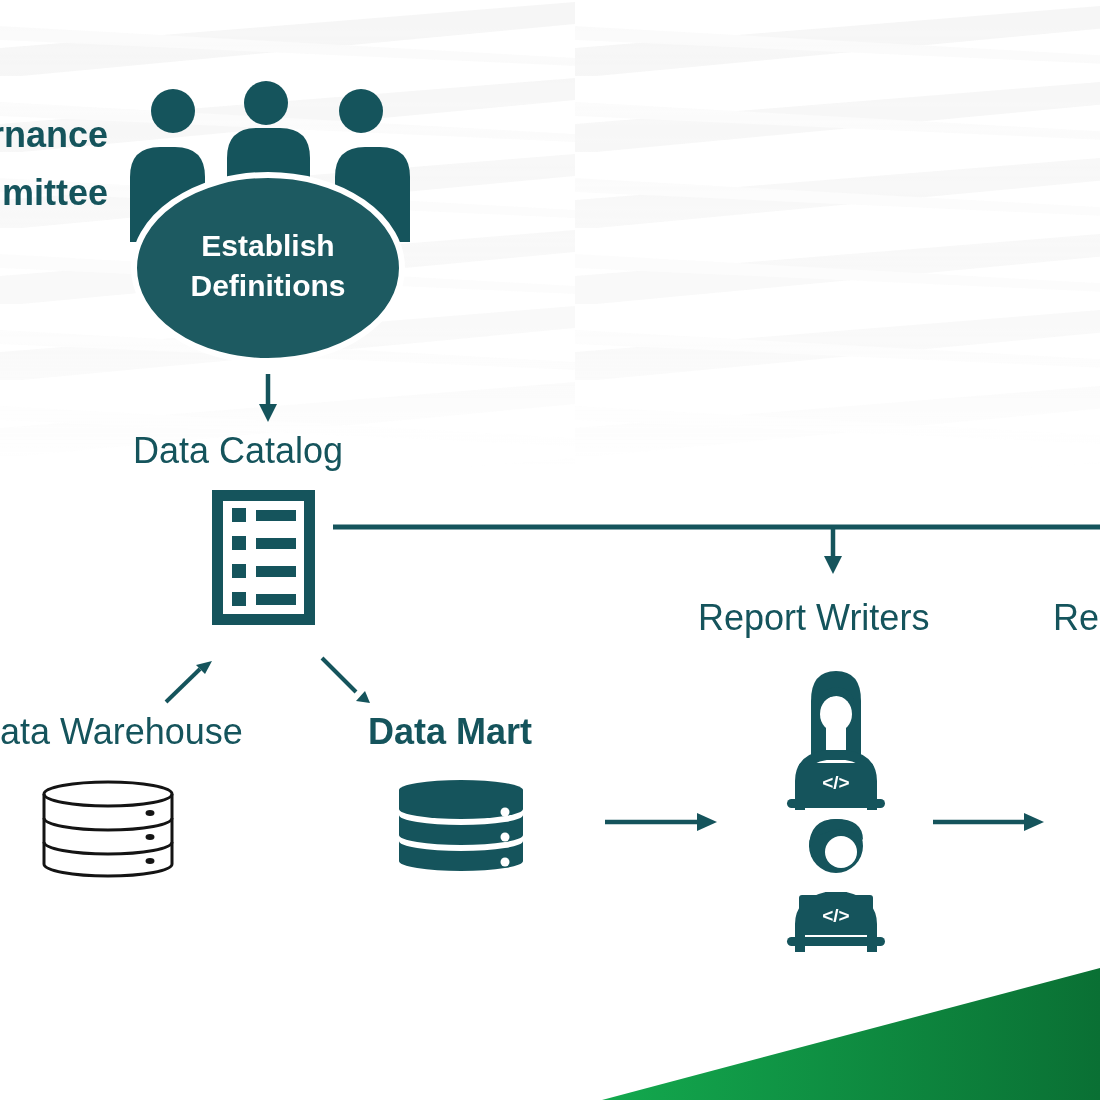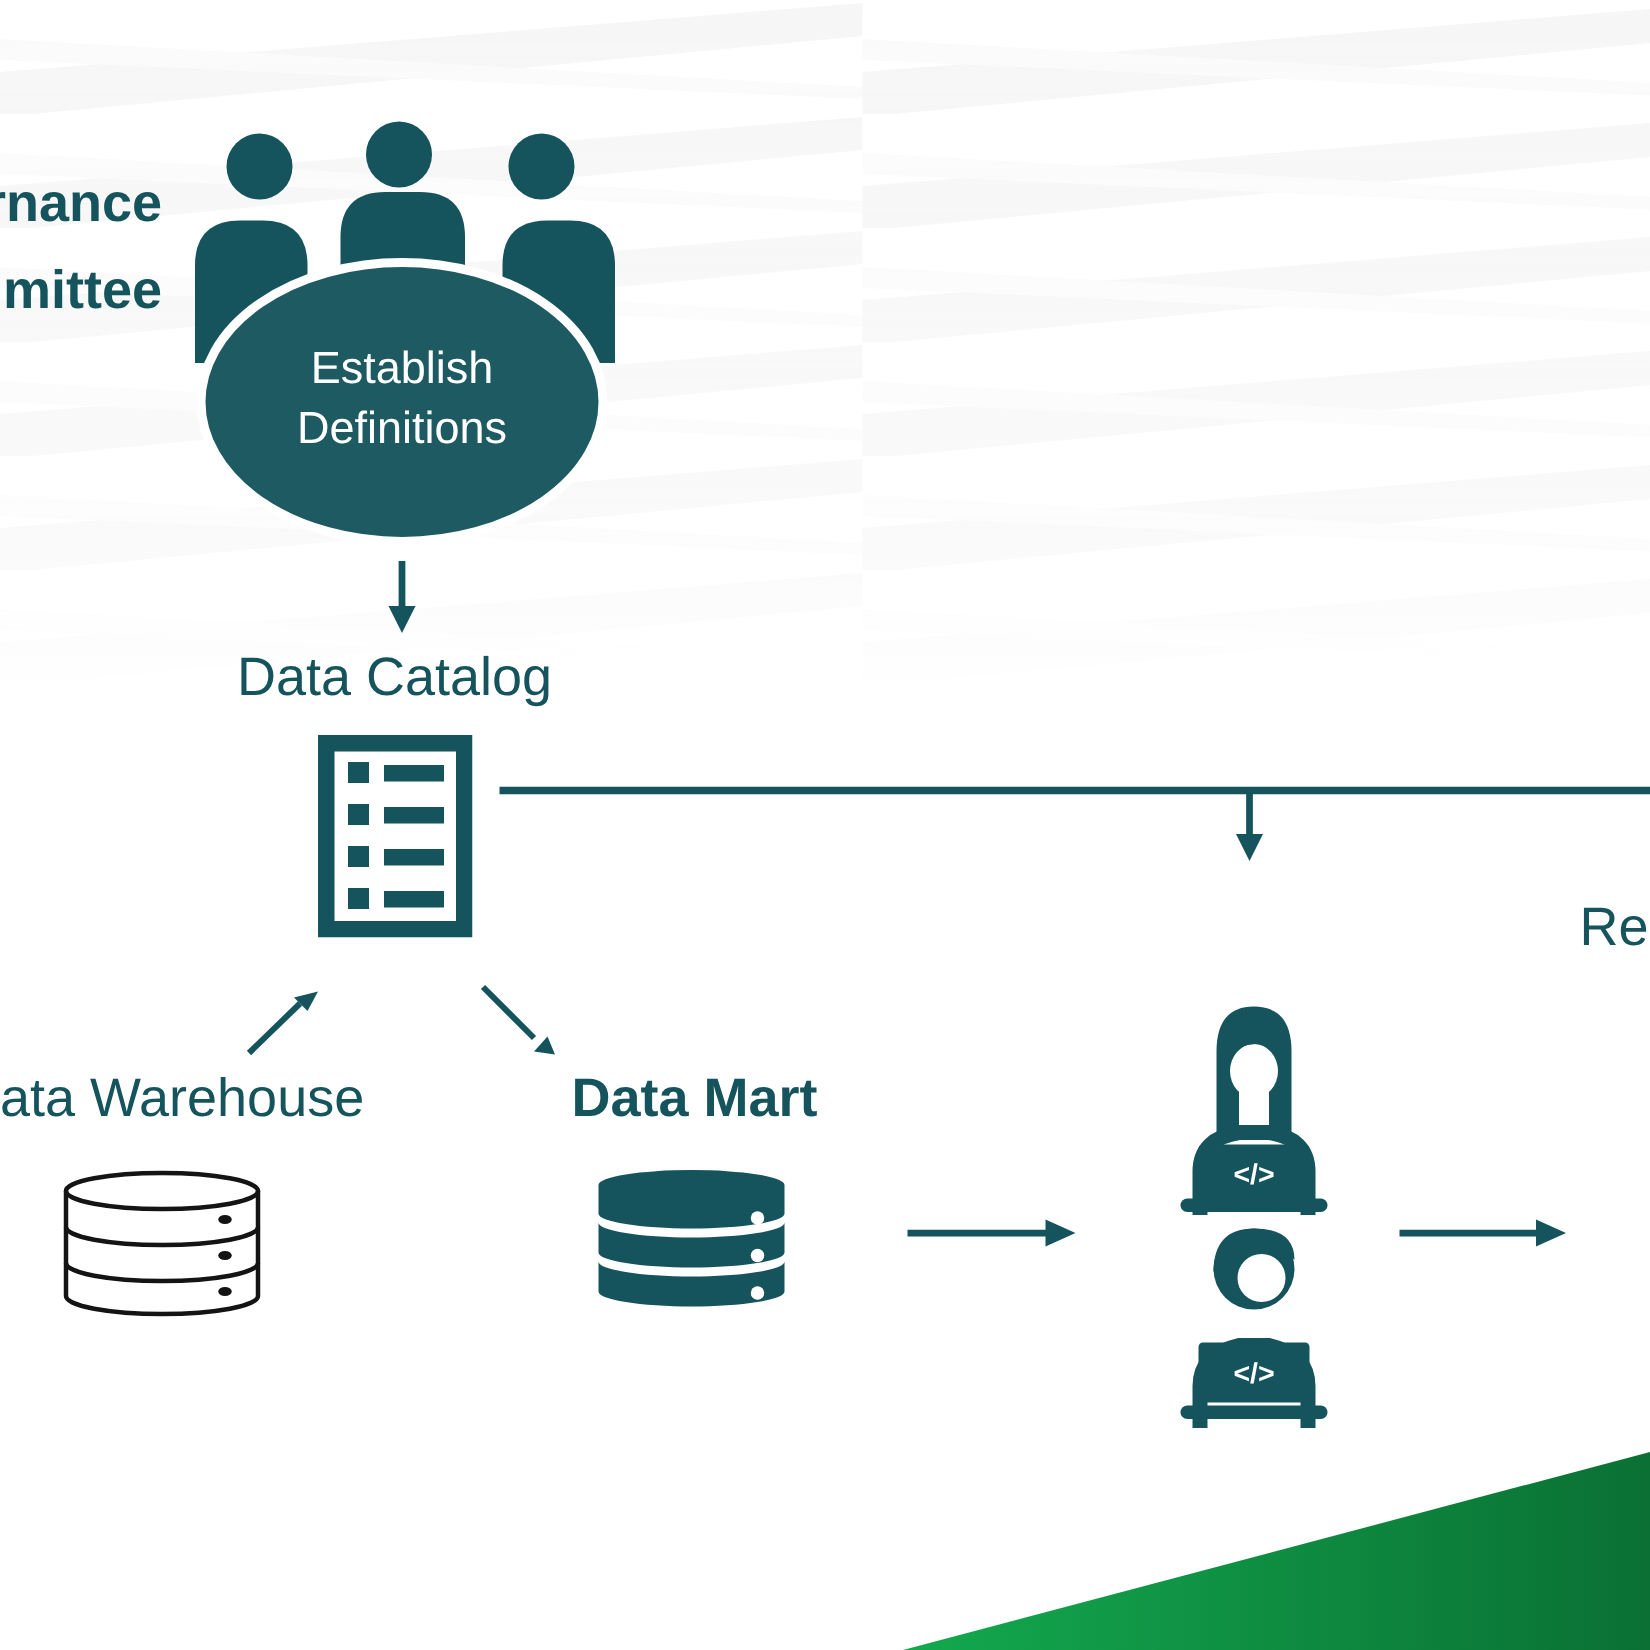--- a/index.html
+++ b/index.html
@@ -24,29 +24,29 @@
   .layer{position:absolute;inset:0;pointer-events:none;}
   .bg-layer{z-index:0;}
   .connector-layer{z-index:1;}
   .node{position:absolute;z-index:2;}
   .label{
     color:var(--teal,#15545C);
     font-size:36px;
     line-height:1.0;
     white-space:nowrap;
   }
-  .label.center{text-align:center;}
+  .label.center{text-align:left;}
   .label.right{text-align:right;}
 
   
   #committee-label{left:-102px;top:106px;width:210px;font-weight:bold;line-height:58px;}
   
   #bubble-text{
     left:158px;top:226px;width:220px;text-align:center;
-    color:#ffffff;font-weight:normal;font-size:30px;line-height:40px;z-index:3;
+    color:#ffffff;font-weight:bold;font-size:30px;line-height:40px;z-index:3;
   }
   #committee-icon{left:120px;top:72px;width:300px;height:300px;}
   #catalog-label{left:133px;top:433px;width:260px;}
   #catalog-icon{left:212px;top:490px;width:103px;height:135px;}
   #warehouse-label{left:-26px;top:714px;}
   #warehouse-icon{left:40px;top:779px;width:136px;height:102px;}
   #mart-label{left:368px;top:714px;width:190px;font-weight:bold;}
   #mart-icon{left:397px;top:779px;width:130px;height:95px;}
   #writers-label{left:698px;top:600px;width:272px;}
   #woman-icon{left:784px;top:667px;width:104px;height:143px;}
@@ -186,20 +186,21 @@
       <path d="M2 36 A62 10 0 0 0 126 36 V56 A62 10 0 0 1 2 56 Z"></path>
       <path d="M2 62 A62 10 0 0 0 126 62 V82 A62 10 0 0 1 2 82 Z"></path>
     </g>
     <g fill="#ffffff">
       <circle cx="108" cy="33" r="4.5"></circle>
       <circle cx="108" cy="58" r="4.5"></circle>
       <circle cx="108" cy="83" r="4.5"></circle>
     </g>
   </svg>
 
+  <div class="node label center" id="writers-label">Report Writers</div>
 
   <svg class="node" id="woman-icon" viewBox="0 0 104 143">
     <path d="M27 34 Q27 4 52 4 Q77 4 77 34 V112 Q77 122 67 122 H37 Q27 122 27 112 Z" fill="var(--teal,#15545C)"></path>
     <ellipse cx="52" cy="47" rx="16" ry="18" fill="#ffffff"></ellipse>
     <path d="M34 42 Q36 20 54 20 Q70 22 70 38 Q60 26 46 30 Q38 33 34 42 Z" fill="var(--teal,#15545C)"></path>
     <rect x="42" y="58" width="20" height="34" fill="#ffffff"></rect>
     <path d="M16 143 V114 Q16 92 42 88 H62 Q88 92 88 114 V143" fill="#ffffff" stroke="var(--teal,#15545C)" stroke-width="10"></path>
     <rect x="15" y="96" width="74" height="37" rx="3" fill="var(--teal,#15545C)"></rect>
     <text x="52" y="122" text-anchor="middle" font-size="19" font-weight="bold" fill="#ffffff">&lt;/&gt;</text>
     <rect x="3" y="132" width="98" height="9" rx="4.5" fill="var(--teal,#15545C)"></rect>

